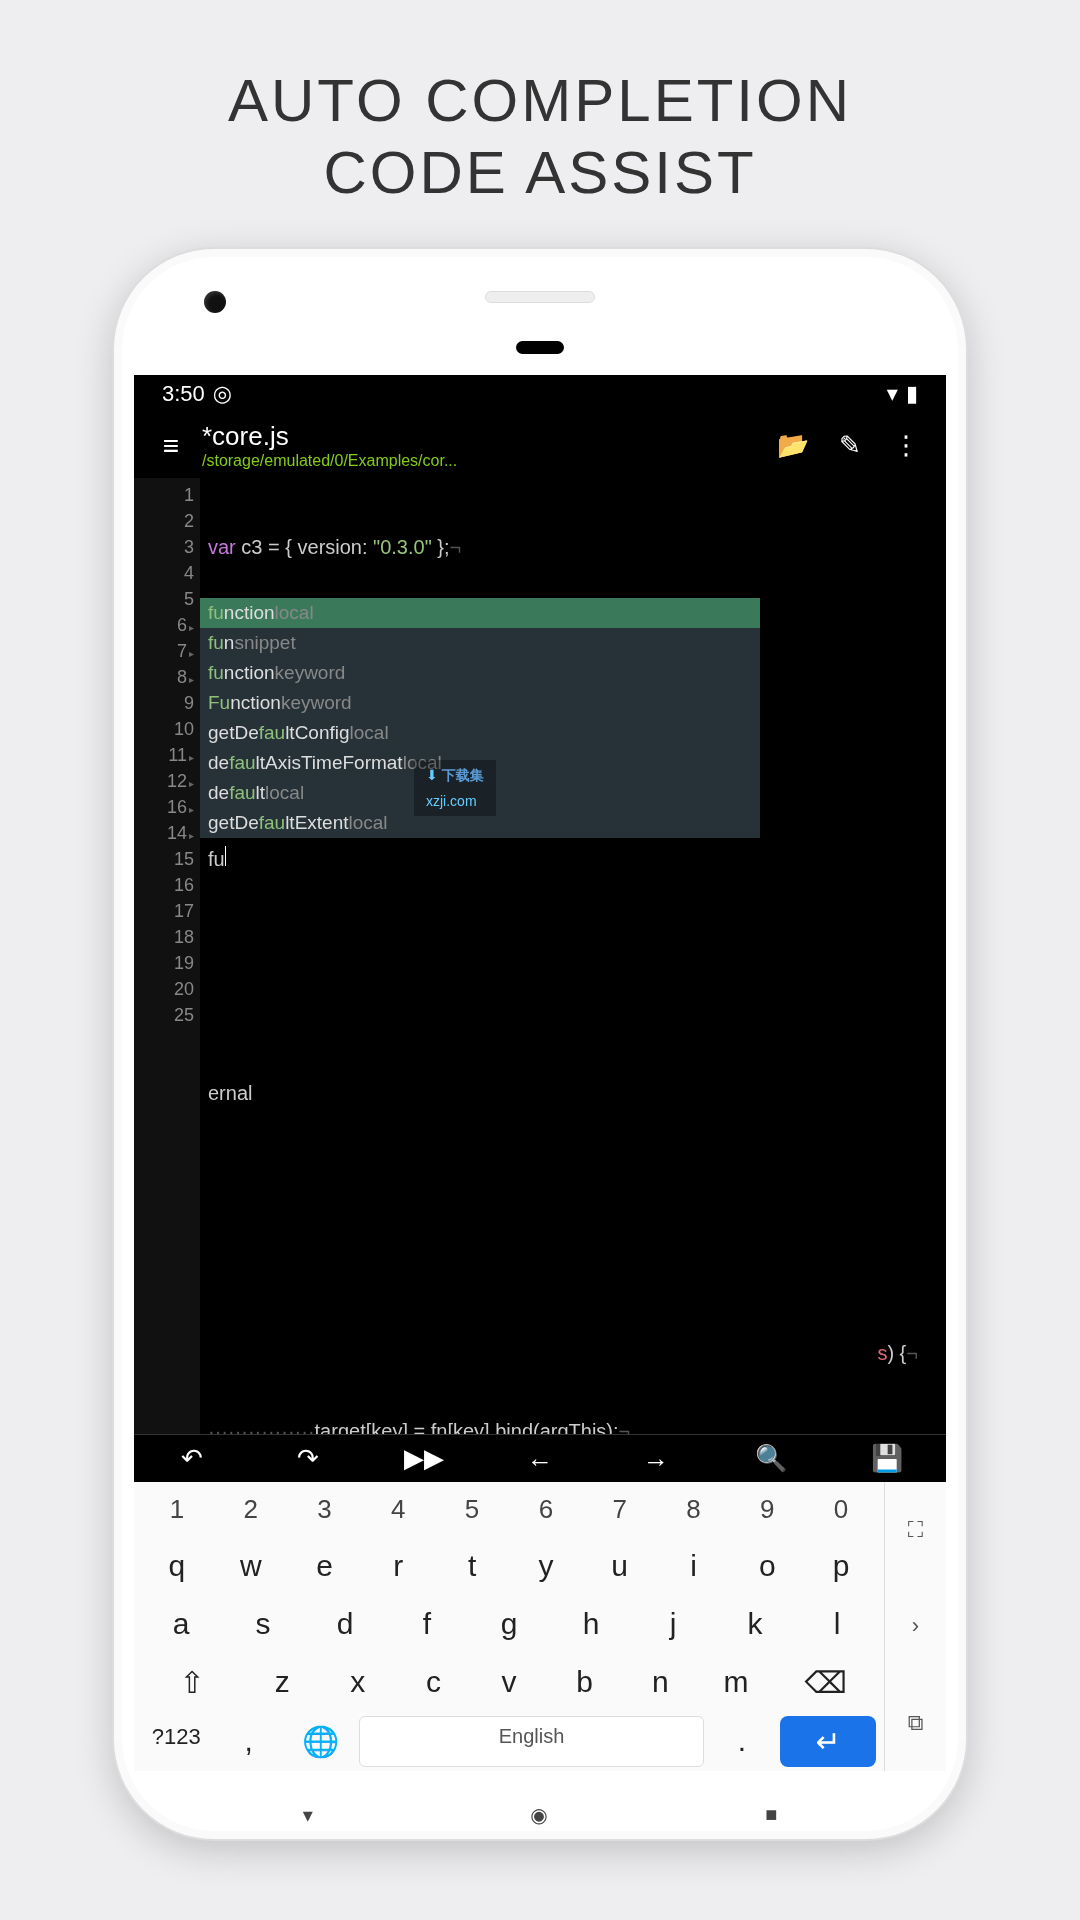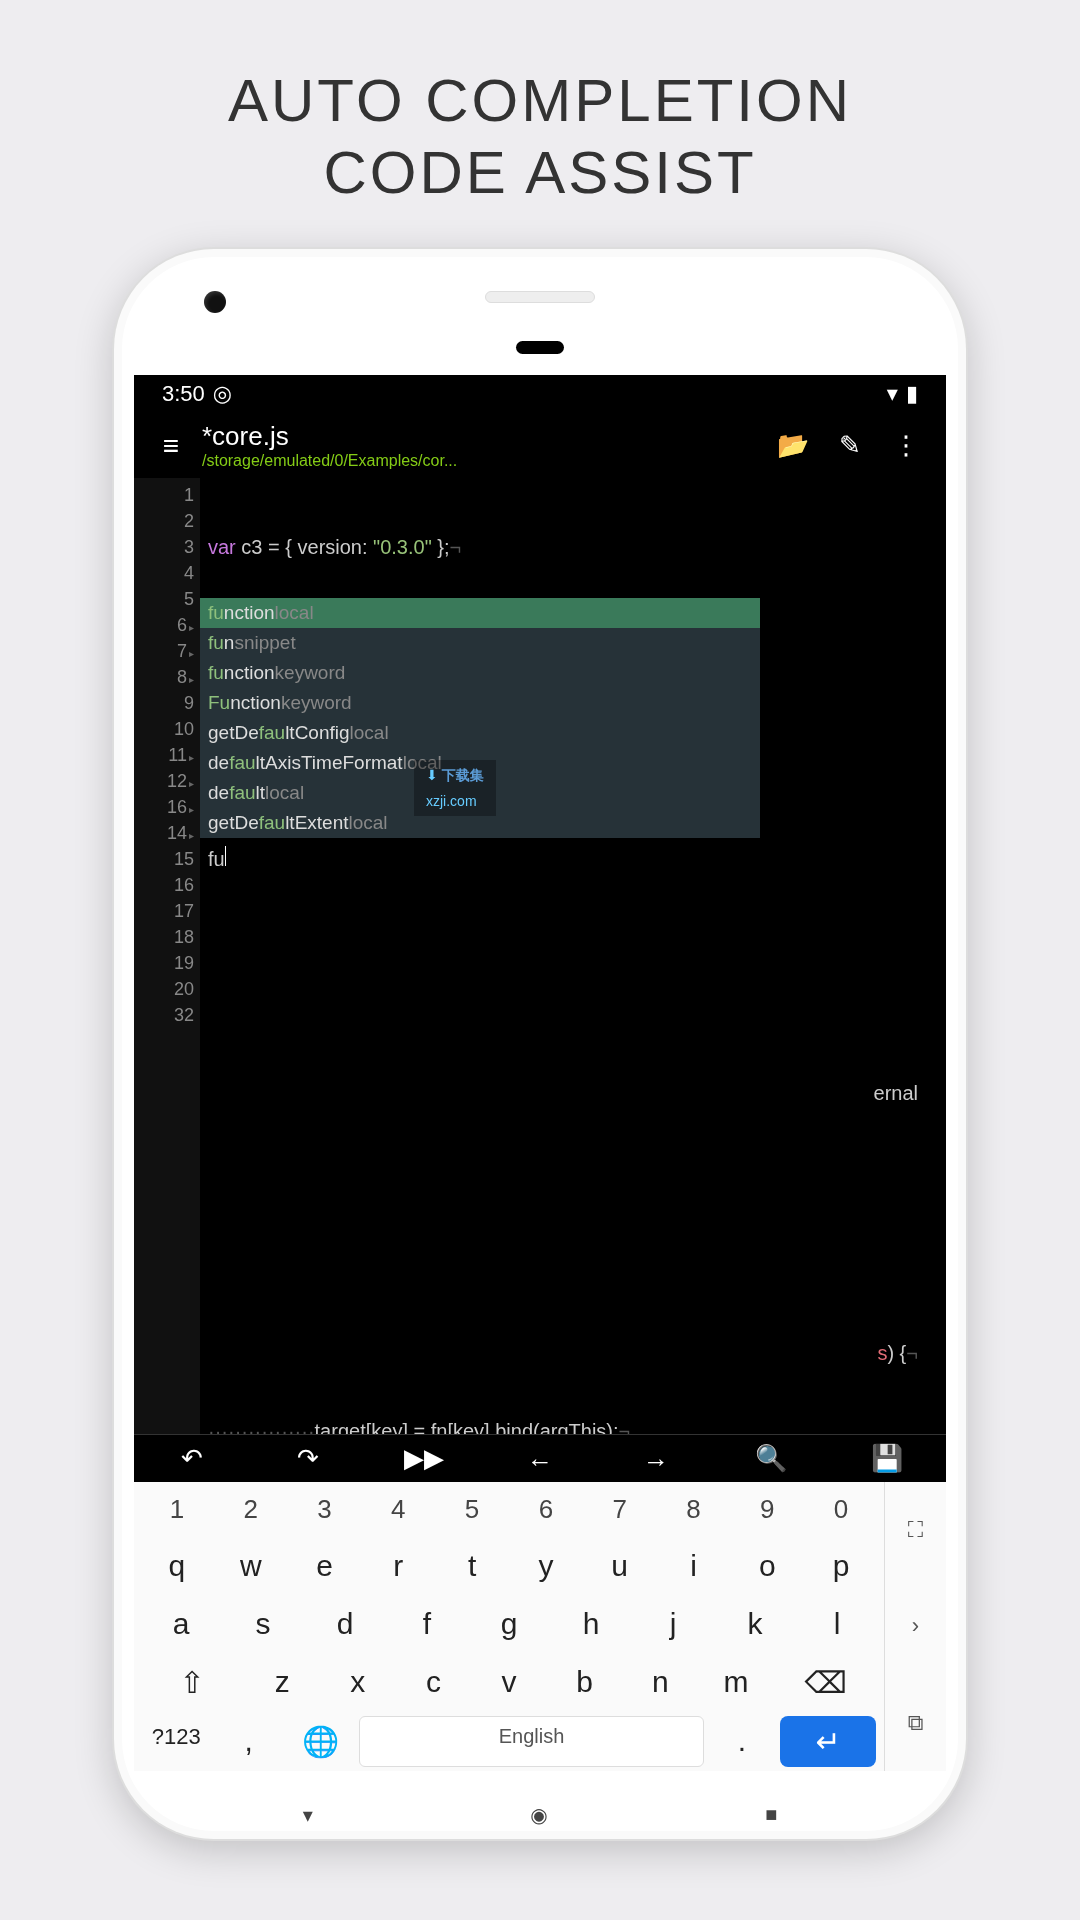--- a/index.html
+++ b/index.html
@@ -98,31 +98,31 @@
             <div class="ln fold">11</div>
             <div class="ln fold">12</div>
             <div class="ln fold">16</div>
             <div class="ln fold">14</div>
             <div class="ln">15</div>
             <div class="ln">16</div>
             <div class="ln">17</div>
             <div class="ln">18</div>
             <div class="ln">19</div>
             <div class="ln">20</div>
-            <div class="ln">32</div>
+            <div class="ln">25</div>
           </div>
         <div class="code">
           <div class="row"><span class="kw">var</span><span> c3 = { version: </span><span class="str">"0.3.0"</span><span> };</span><span class="gray">¬</span></div>
           <div class="row"><span class="gray">¬</span></div>
           <div class="row"><span class="kw">var</span><span> c3_chart_fn, c3_chart_internal_fn;</span><span class="gray">¬</span></div>
           <div class="row"><span class="gray">¬</span></div>
           <div class="row"><span>fu</span><span style="border-left:1px solid #fff;height:20px;display:inline-block"></span></div>
           <div class="row"></div>
           <div class="row"></div>
-          <div class="row" style="text-align:right;padding-right:20px"><span>ernal</span></div>
+          <div class="row" style="text-align:left;padding-right:20px"><span>ernal</span></div>
           <div class="row"></div><div class="row"></div><div class="row"></div><div class="row"></div><div class="row"></div>
           <div class="row" style="text-align:right;padding-right:20px"><span class="th">s</span><span>) {</span><span class="gray">¬</span></div>
           <div class="row"><span class="gray">················</span>target[key] = fn[key].bind(argThis);<span class="gray">¬</span></div>
           
           
           
           
           
           
           

